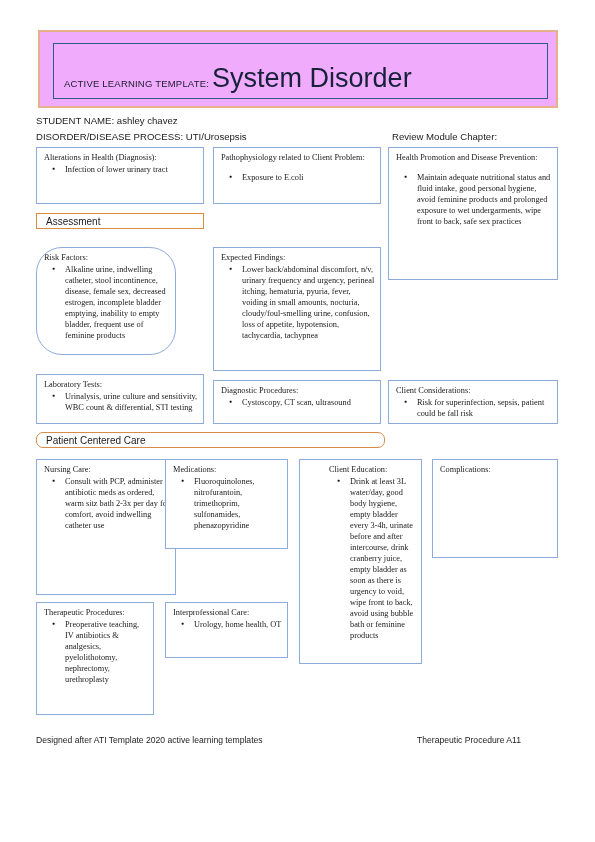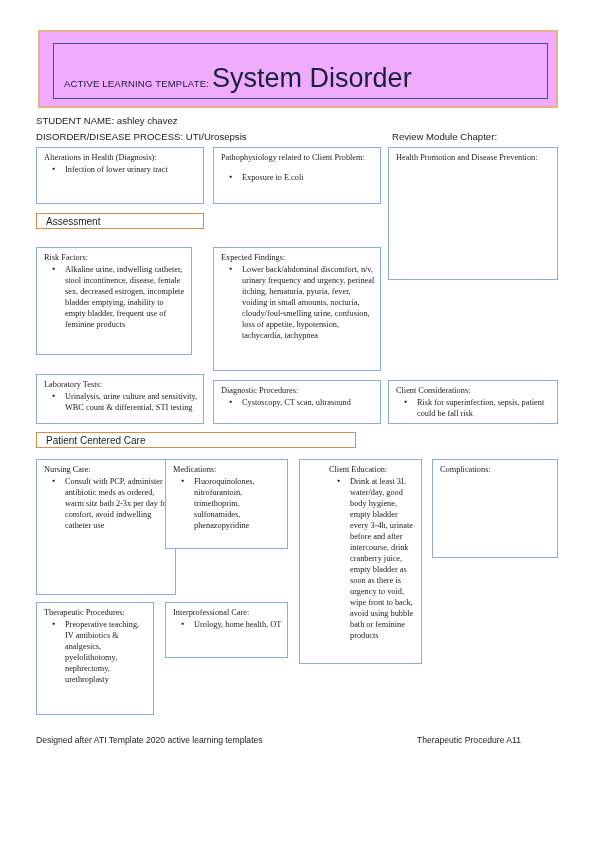--- a/index.html
+++ b/index.html
@@ -147,25 +147,28 @@
 
   <div class="box gap-bullet" style="left:213px; top:147px; width:168px; height:57px;">
     <span class="box-title">Pathophysiology related to Client Problem:</span>
     <ul>
       <li>Exposure to E.coli</li>
     </ul>
   </div>
 
   <div class="box gap-bullet" style="left:388px; top:147px; width:170px; height:133px;">
     <span class="box-title">Health Promotion and Disease Prevention:</span>
+    <ul>
+      <li>Maintain adequate nutritional status and fluid intake, good personal hygiene, avoid feminine products and prolonged exposure to wet undergarments, wipe front to back, safe sex practices</li>
+    </ul>
   </div>
 
   <div class="section-bar" style="left:36px; top:213px; width:168px; height:16px;">Assessment</div>
 
-  <div class="box" style="left:36px; top:247px; width:156px; height:108px;">
+  <div class="box" style="left:36px; top:247px; width:140px; height:108px;border-radius:26px;">
     <span class="box-title">Risk Factors:</span>
     <ul>
       <li>Alkaline urine, indwelling catheter, stool incontinence, disease, female sex, decreased estrogen, incomplete bladder emptying, inability to empty bladder, frequent use of feminine products</li>
     </ul>
   </div>
 
   <div class="box" style="left:213px; top:247px; width:168px; height:124px;">
     <span class="box-title">Expected Findings:</span>
     <ul>
       <li>Lower back/abdominal discomfort, n/v, urinary frequency and urgency, perineal itching, hematuria, pyuria, fever, voiding in small amounts, nocturia, cloudy/foul-smelling urine, confusion, loss of appetite, hypotension, tachycardia, tachypnea</li>
@@ -186,21 +189,21 @@
     </ul>
   </div>
 
   <div class="box" style="left:388px; top:380px; width:170px; height:44px;">
     <span class="box-title">Client Considerations:</span>
     <ul>
       <li>Risk for superinfection, sepsis, patient could be fall risk</li>
     </ul>
   </div>
 
-  <div class="section-bar" style="left:36px; top:432px; width:320px; height:16px;">Patient Centered Care</div>
+  <div class="section-bar" style="left:36px; top:432px; width:349px; height:16px;border-radius:7px;">Patient Centered Care</div>
 
   <div class="box" style="left:36px; top:459px; width:140px; height:136px;">
     <span class="box-title">Nursing Care:</span>
     <ul>
       <li>Consult with PCP, administer antibiotic meds as ordered, warm sitz bath 2-3x per day for comfort, avoid indwelling catheter use</li>
     </ul>
   </div>
 
   <div class="box" style="left:165px; top:459px; width:123px; height:90px;">
     <span class="box-title">Medications:</span>

